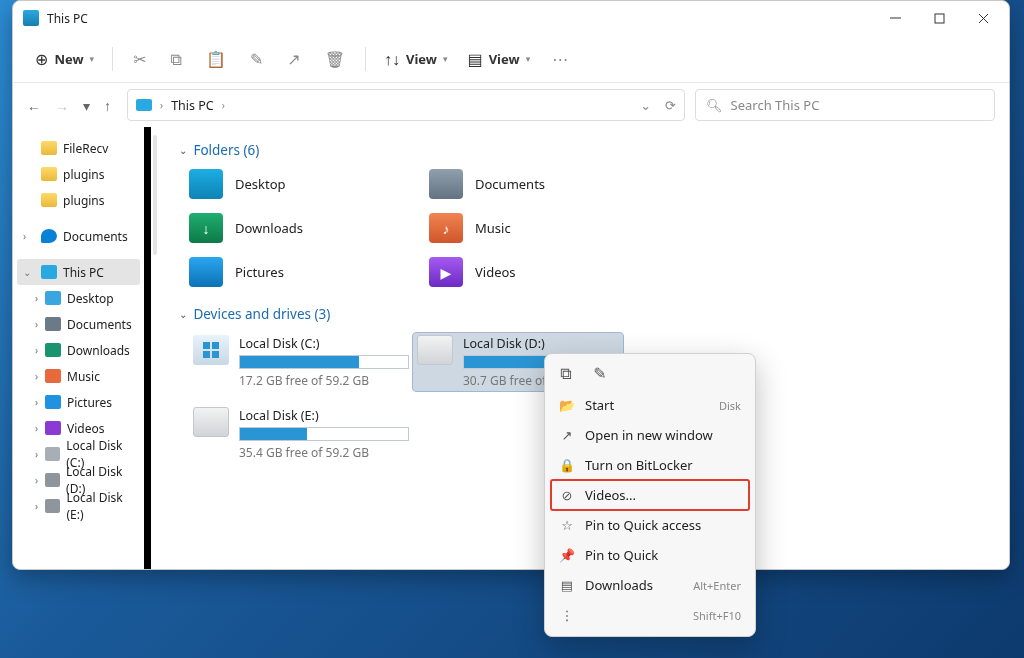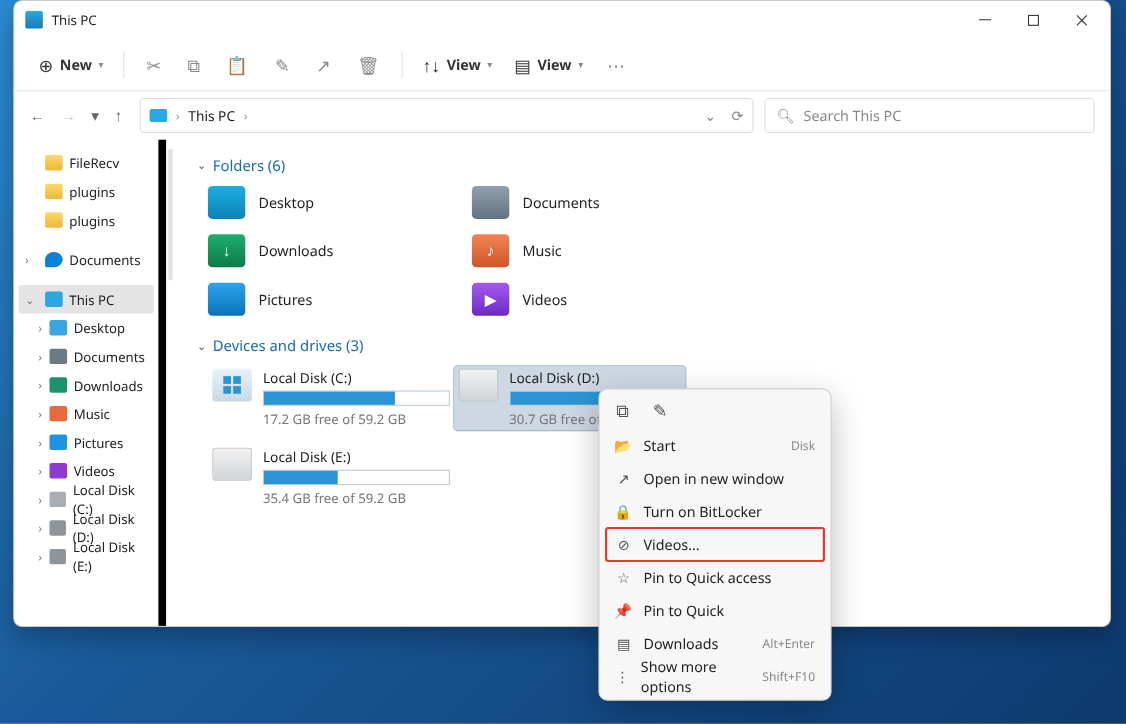--- a/index.html
+++ b/index.html
@@ -362,16 +362,15 @@
       <div class="ic">📌</div>
       <span>Pin to Quick</span>
     </div>
   <div class="ctx-item">
       <div class="ic">▤</div>
       <span>Downloads</span>
       <span class="sc">Alt+Enter</span>
     </div>
   <div class="ctx-item">
       <div class="ic">⋮</div>
-      <span>Show more options</span>
       <span class="sc">Shift+F10</span>
     </div>
 </div>
 
 </body></html>

